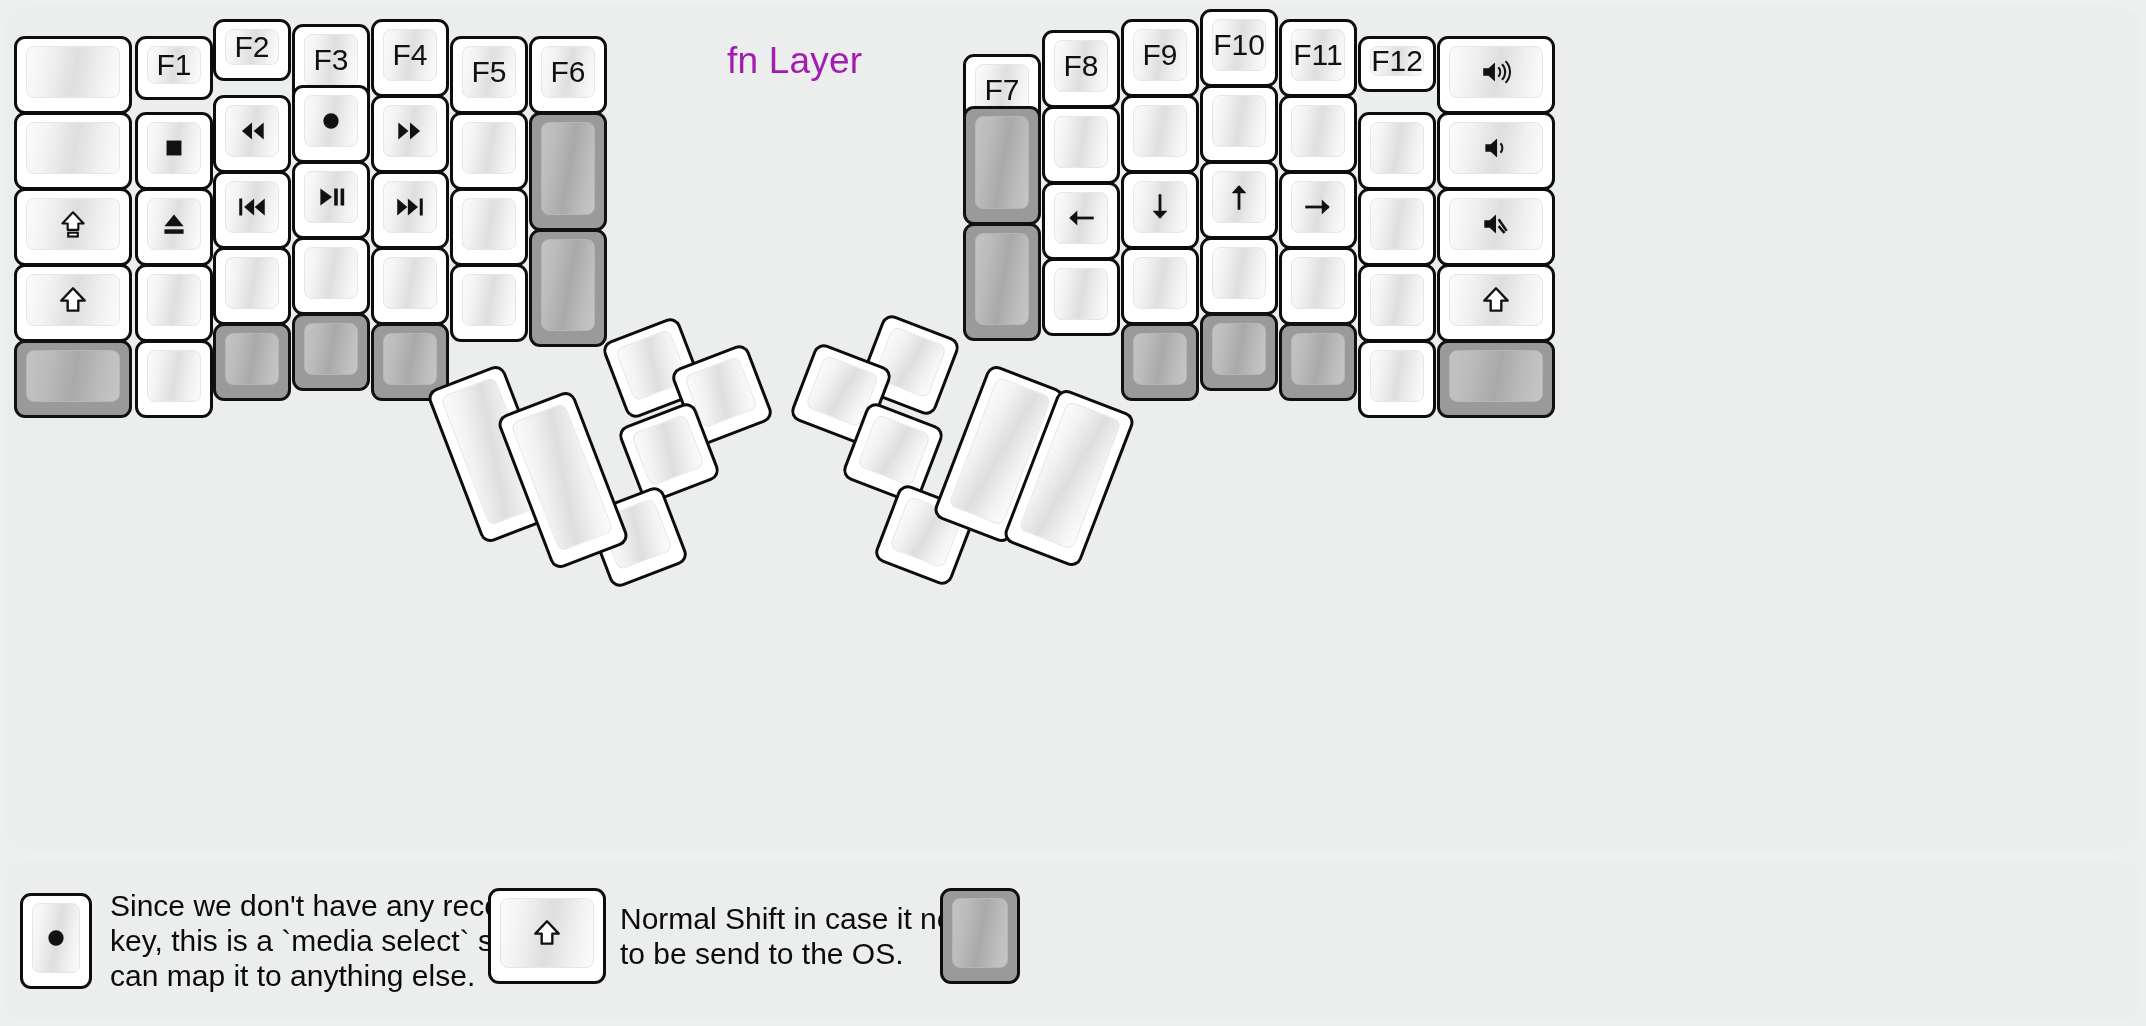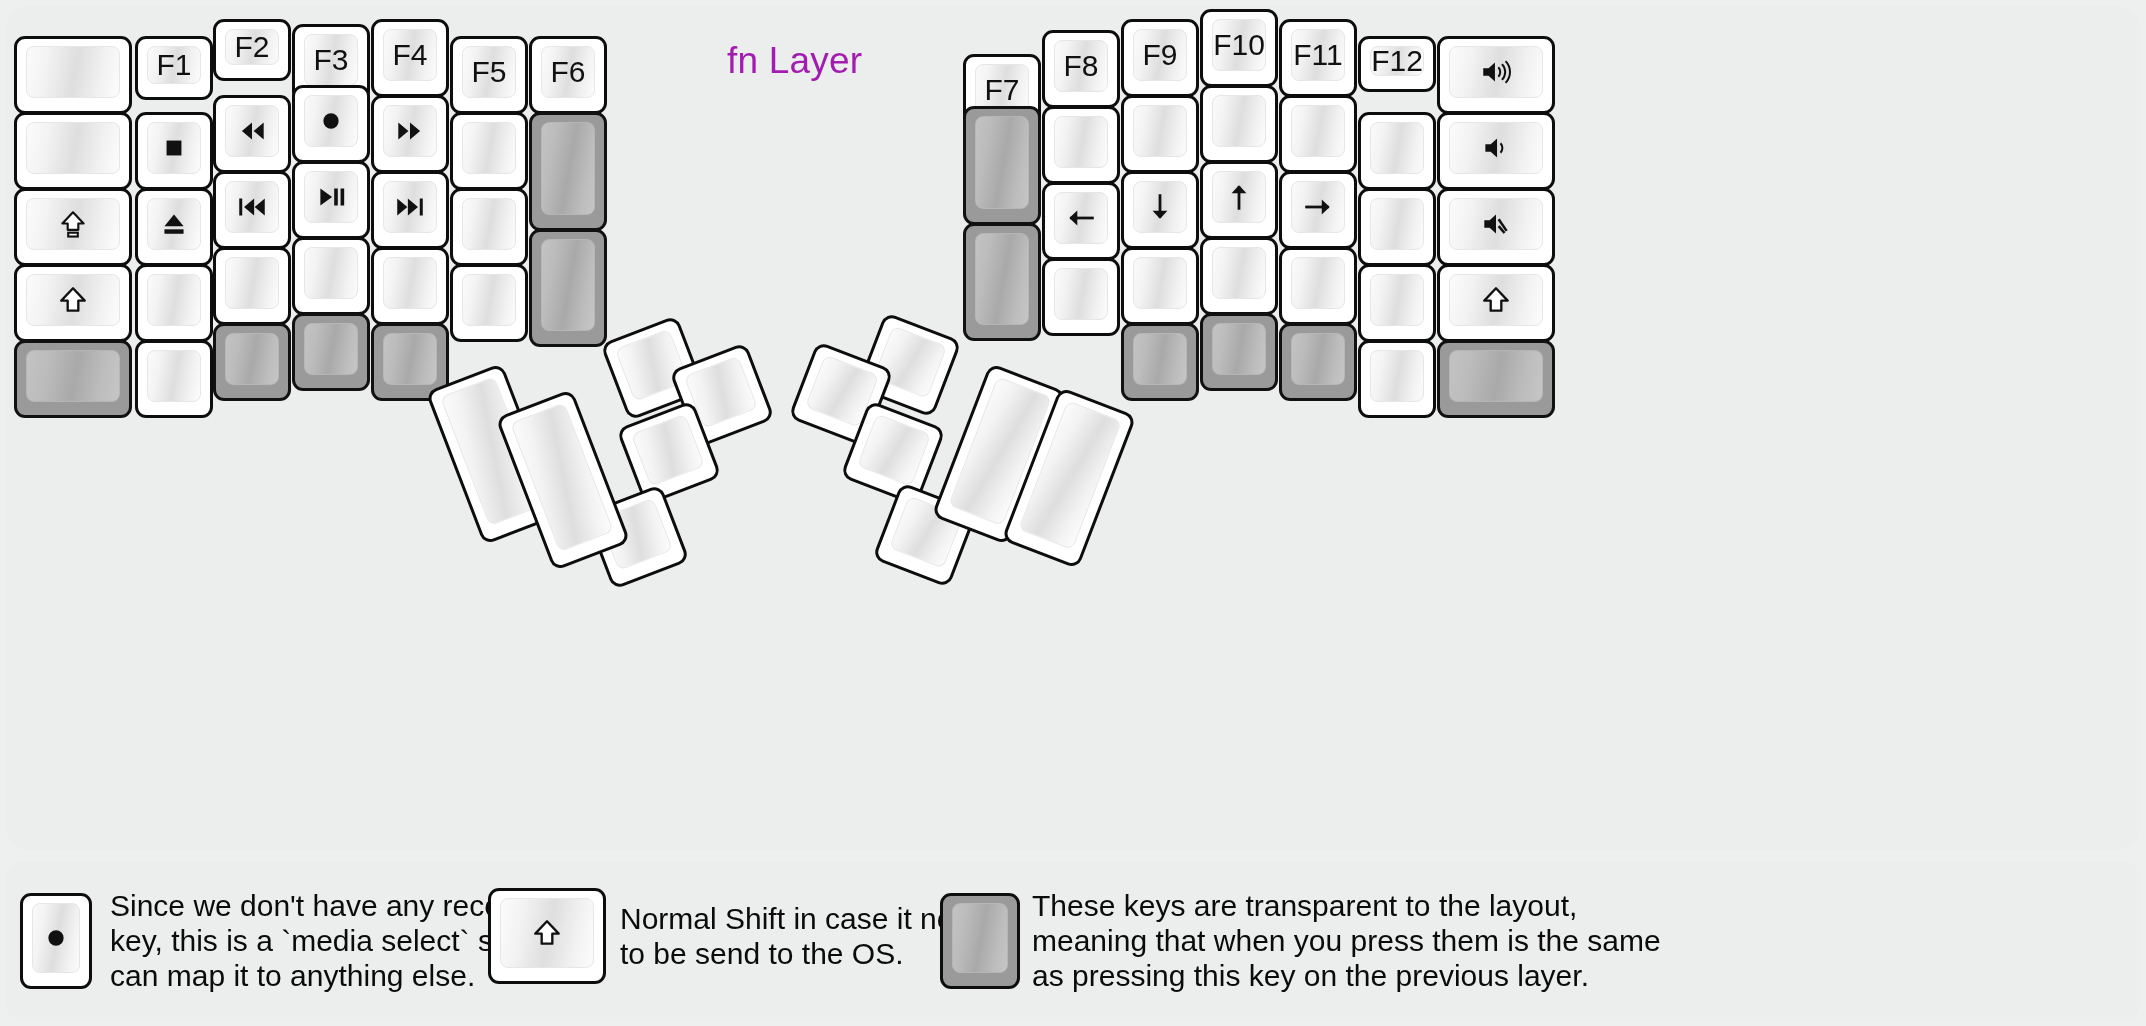--- a/index.html
+++ b/index.html
@@ -506,19 +506,16 @@
             </span>
           </div>
         </div>
         <div class="legend-text" style="margin-left: 14px;">Normal Shift in case it needs
 to be send to the OS.</div>
       </div>
       <div class="legend-item" style="left: 940px; top: 888px;">
         <div class="legend-key trans" style="width: 80px; height: 96px;">
           <div class="cap"></div>
         </div>
-        <div class="legend-text" style="margin-left: 12px;">These keys are transparent to the layout,
-meaning that when you press them is the same
-as pressing this key on the previous layer.</div>
       </div>
     </div>
 
 </div>
 
 </body></html>

